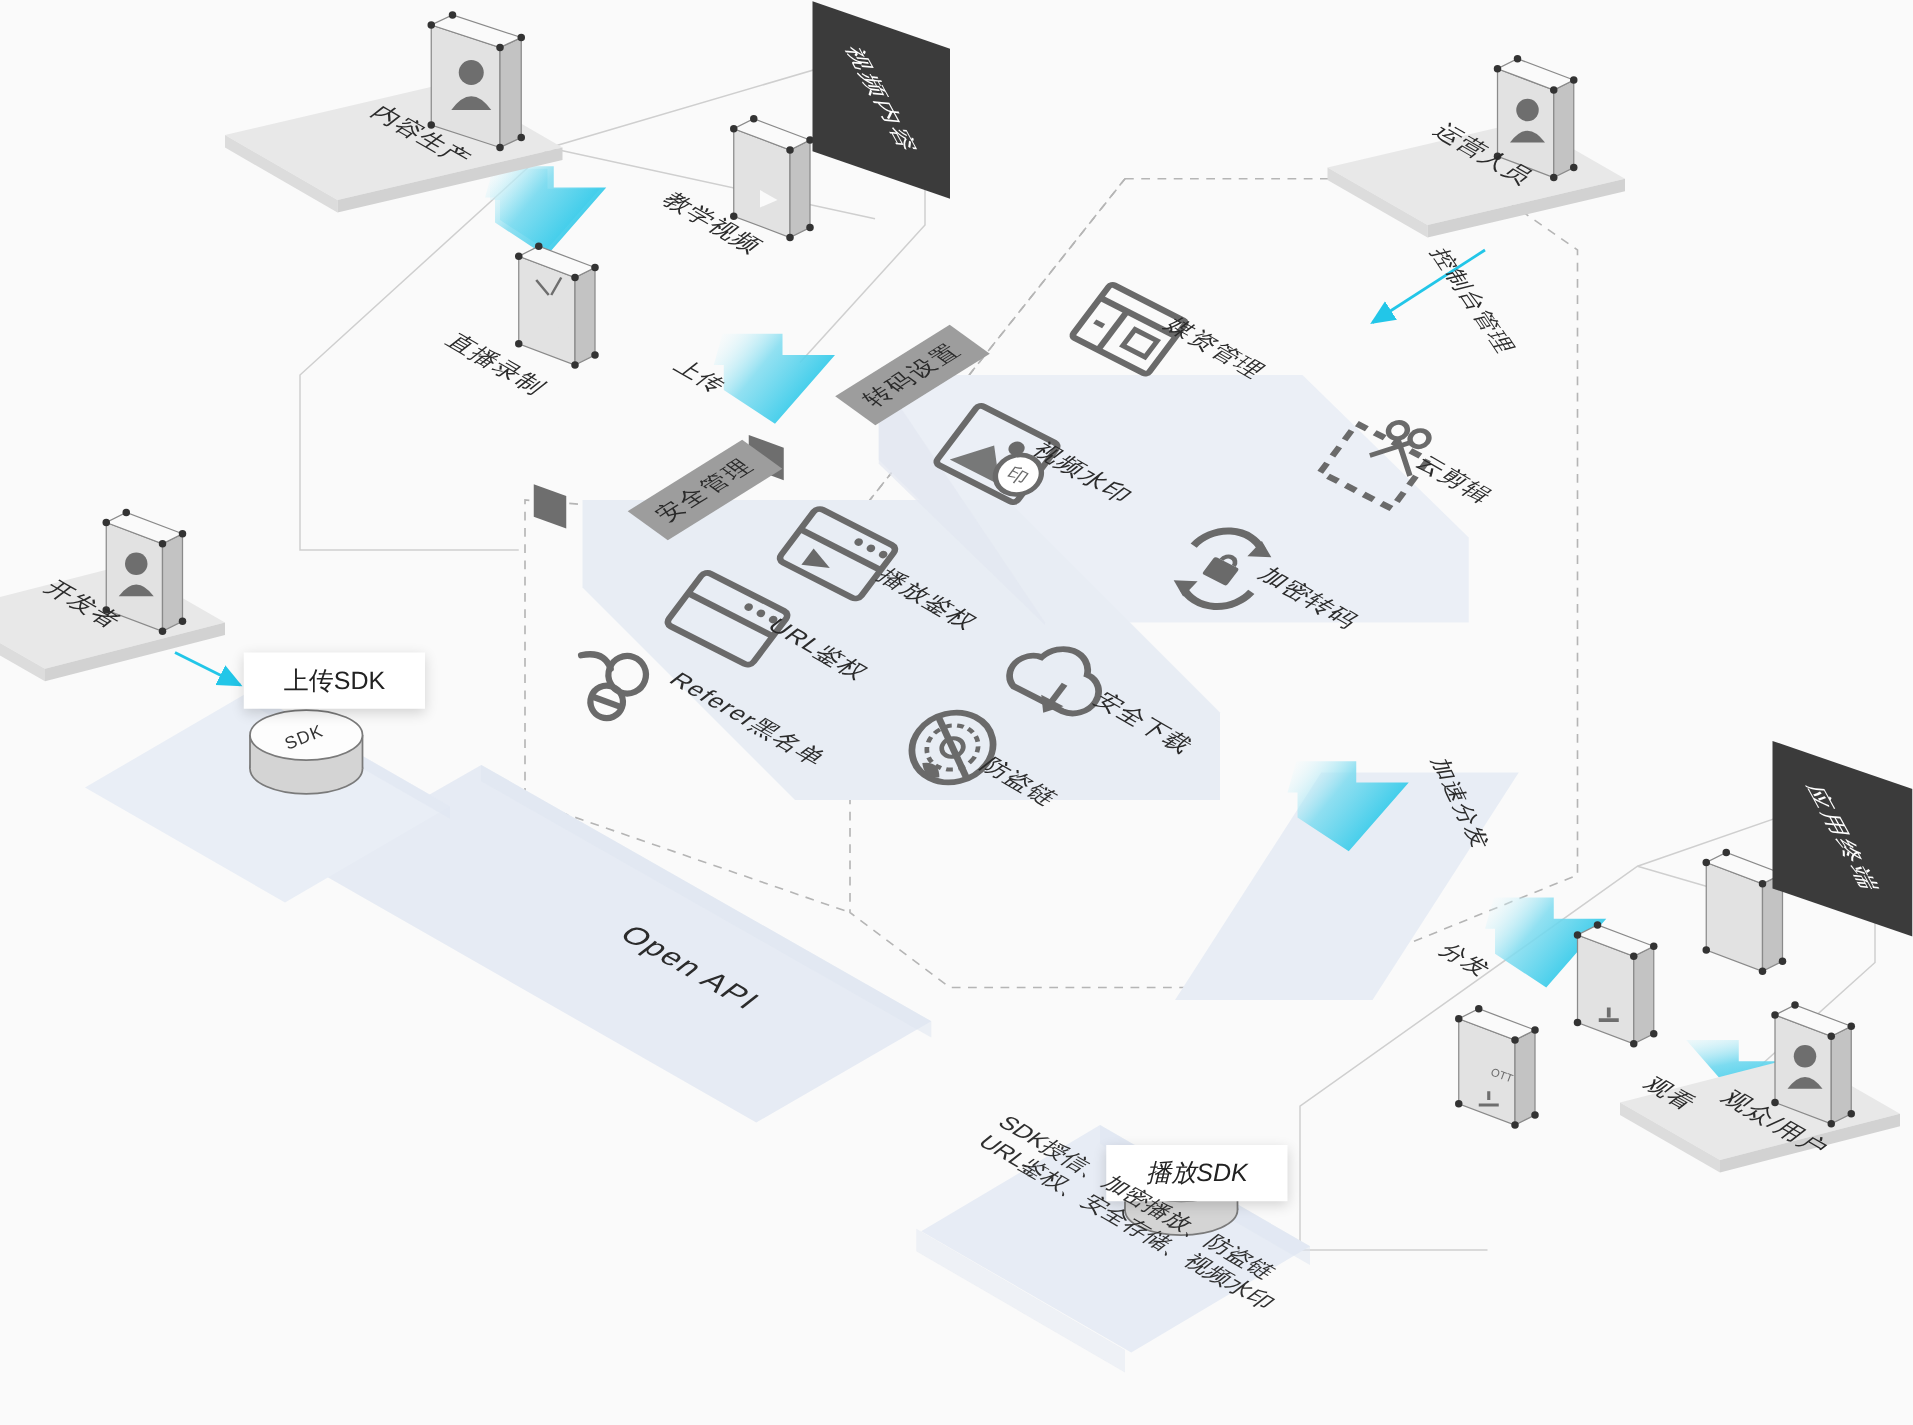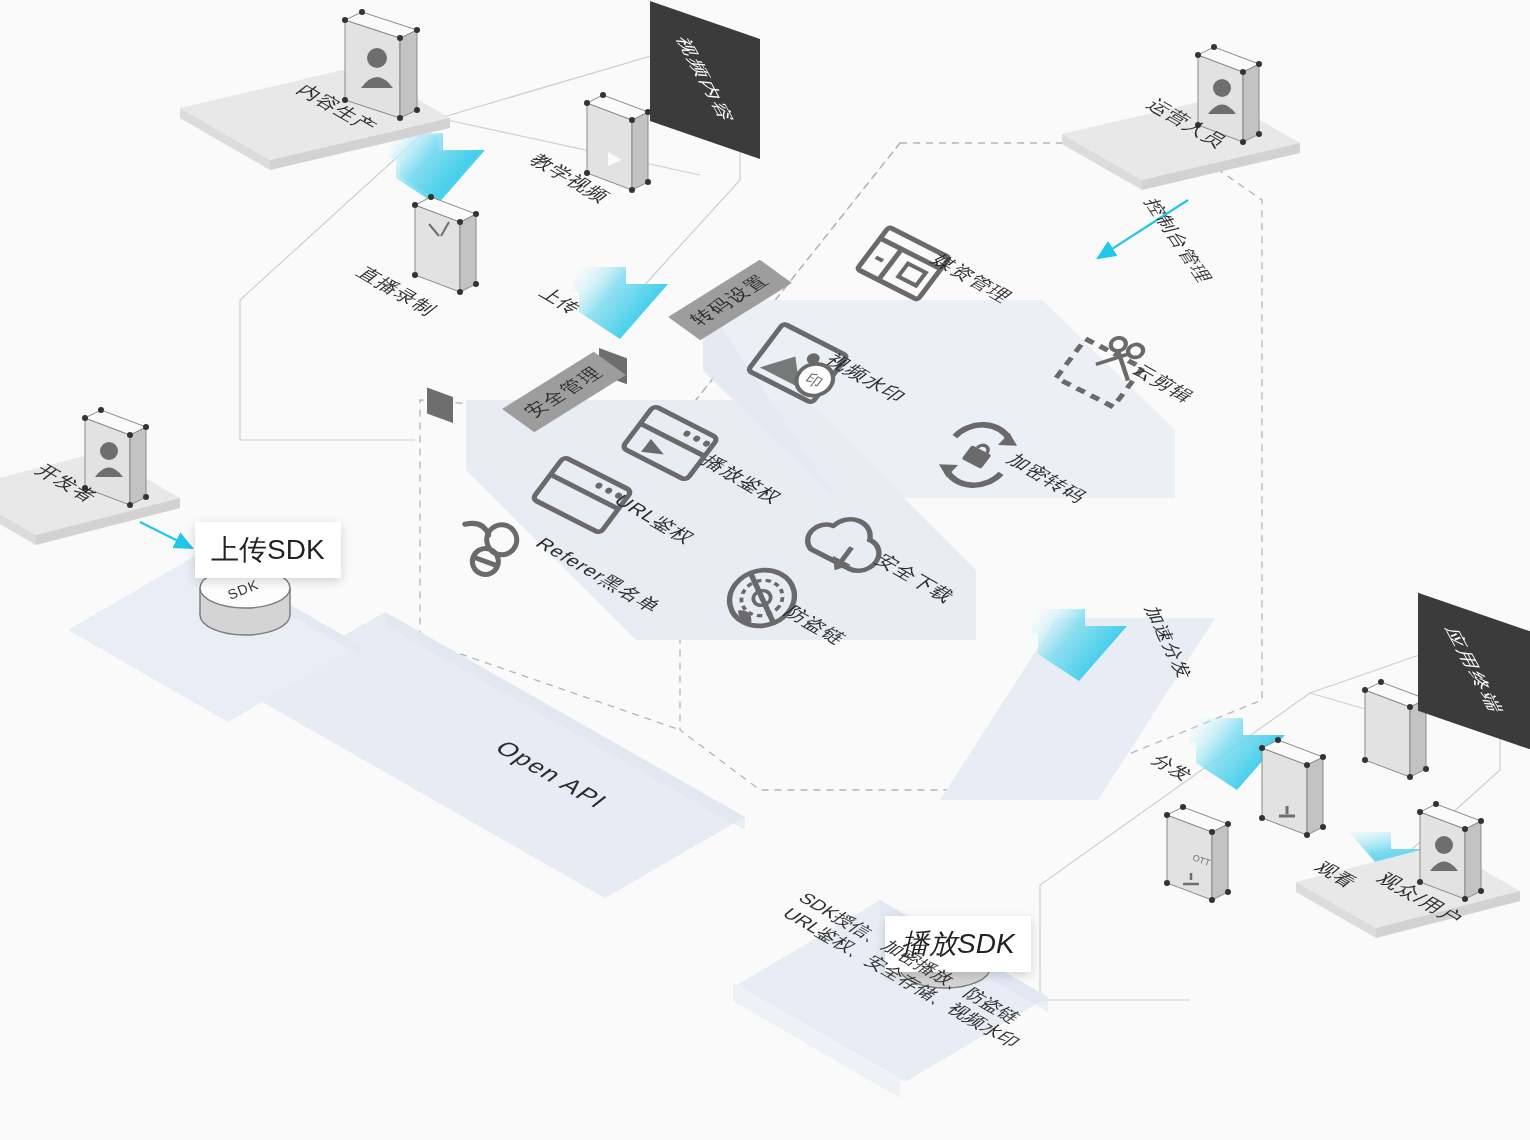--- a/index.html
+++ b/index.html
@@ -17,22 +17,22 @@
     position:absolute;
     background:#3b3b3b;
     color:#ffffff;
     display:flex;align-items:center;justify-content:center;
     font-size:19px;letter-spacing:2px;
   }
   .white-chip{
     position:absolute;
     background:#ffffff;
     color:#222;
-    font-size:28px;
-    padding:9px 16px;
+    font-size:20px;
+    padding:9px 32px;
     box-shadow:0 3px 10px rgba(0,0,0,.16);
     white-space:nowrap;
   }
   .gray-tab{
     position:absolute;
     background:#9d9d9d;
     color:#2a2a2a;
     font-size:19px;
     letter-spacing:2px;
     white-space:nowrap;

